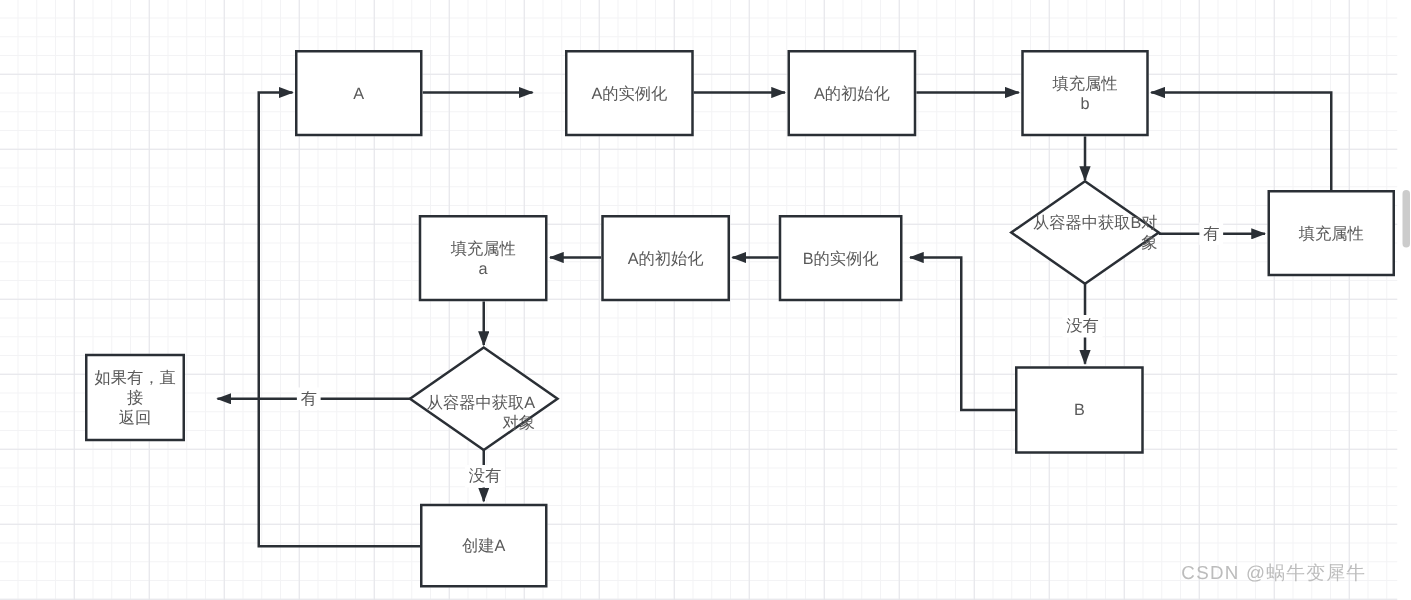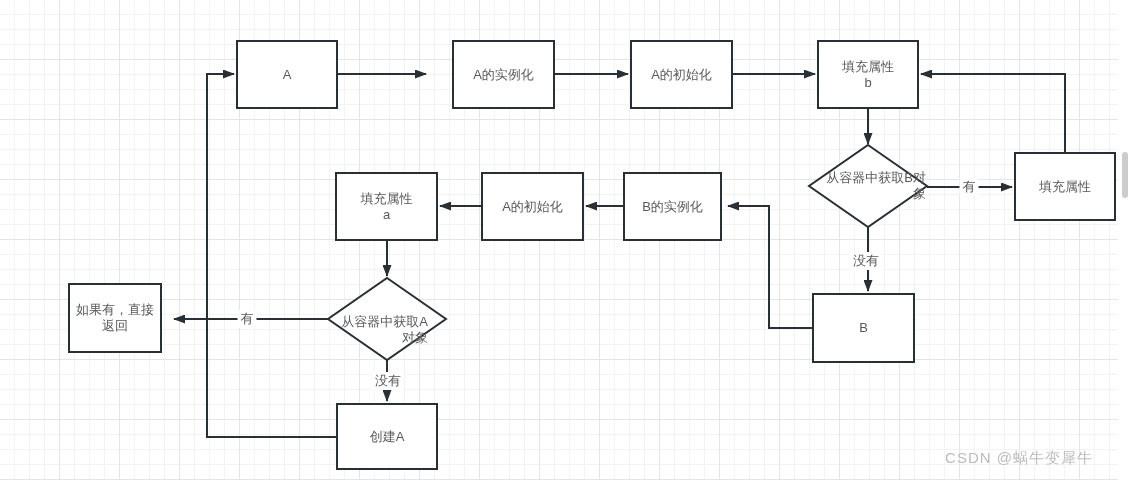--- a/index.html
+++ b/index.html
@@ -141,21 +141,21 @@
 
   <div class="node" style="left:481px; top:172px; width:103px; height:69px;">
     <span>A的初始化</span>
   </div>
 
   <div class="node" style="left:335px; top:172px; width:103px; height:69px;">
     <span>填充属性</span>
     <span>a</span>
   </div>
 
-  <div class="node" style="left:68px; top:283px; width:94px; height:70px;">
+  <div class="node" style="left:68px; top:283px; width:80px; height:70px;">
     <span>如果有，直接</span>
     <span>返回</span>
   </div>
 
   <div class="node" style="left:336px; top:403px; width:102px; height:67px;">
     <span>创建A</span>
   </div>
 
   <div class="diamond-text" style="left:810px; top:170px; width:116px;">
     <div>从容器中获取B对</div>

